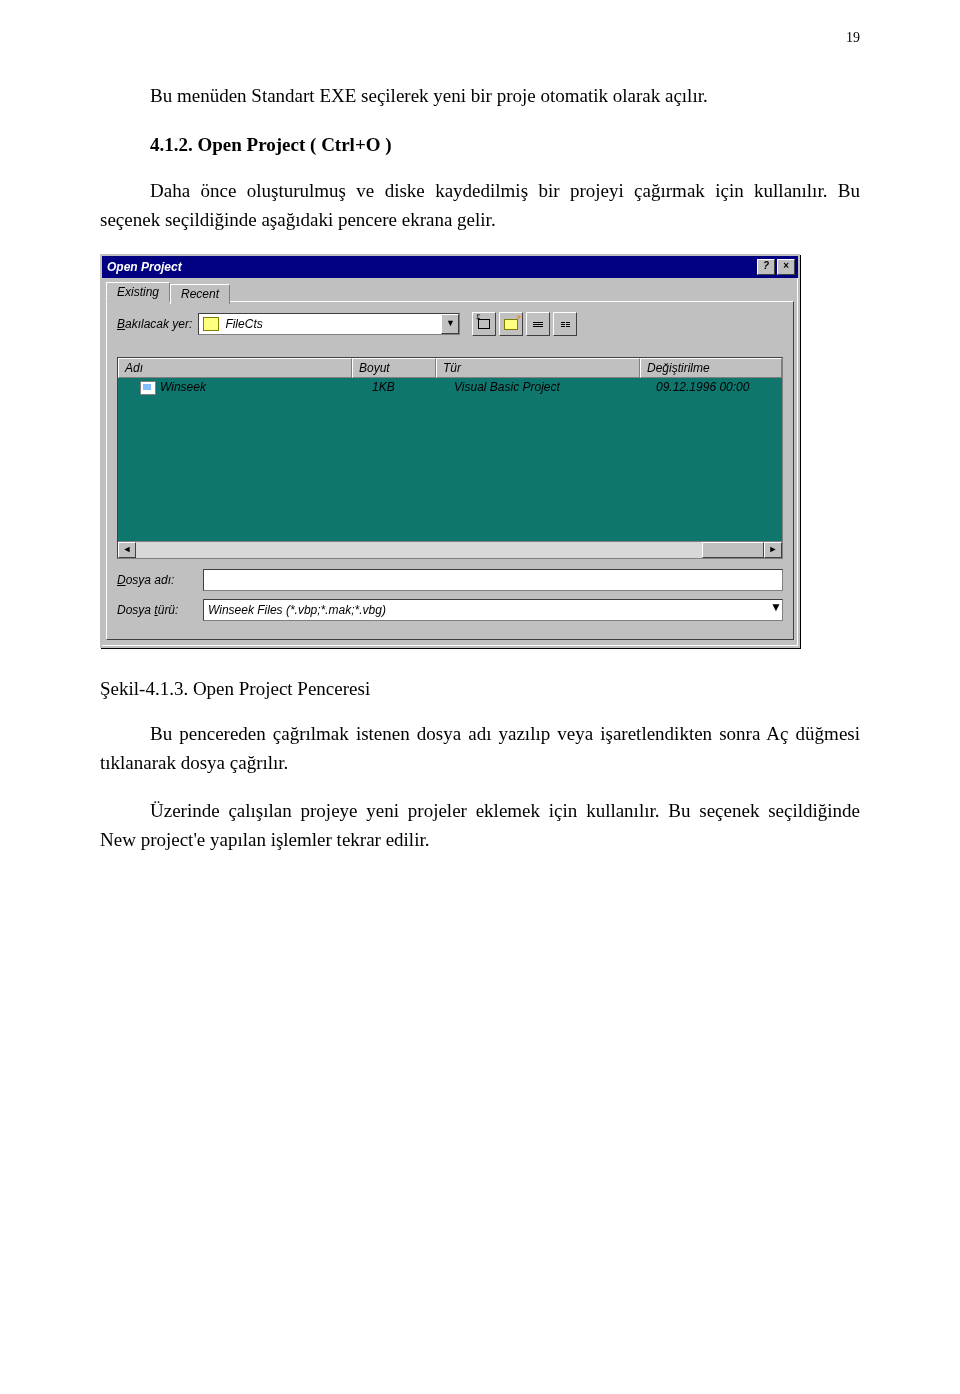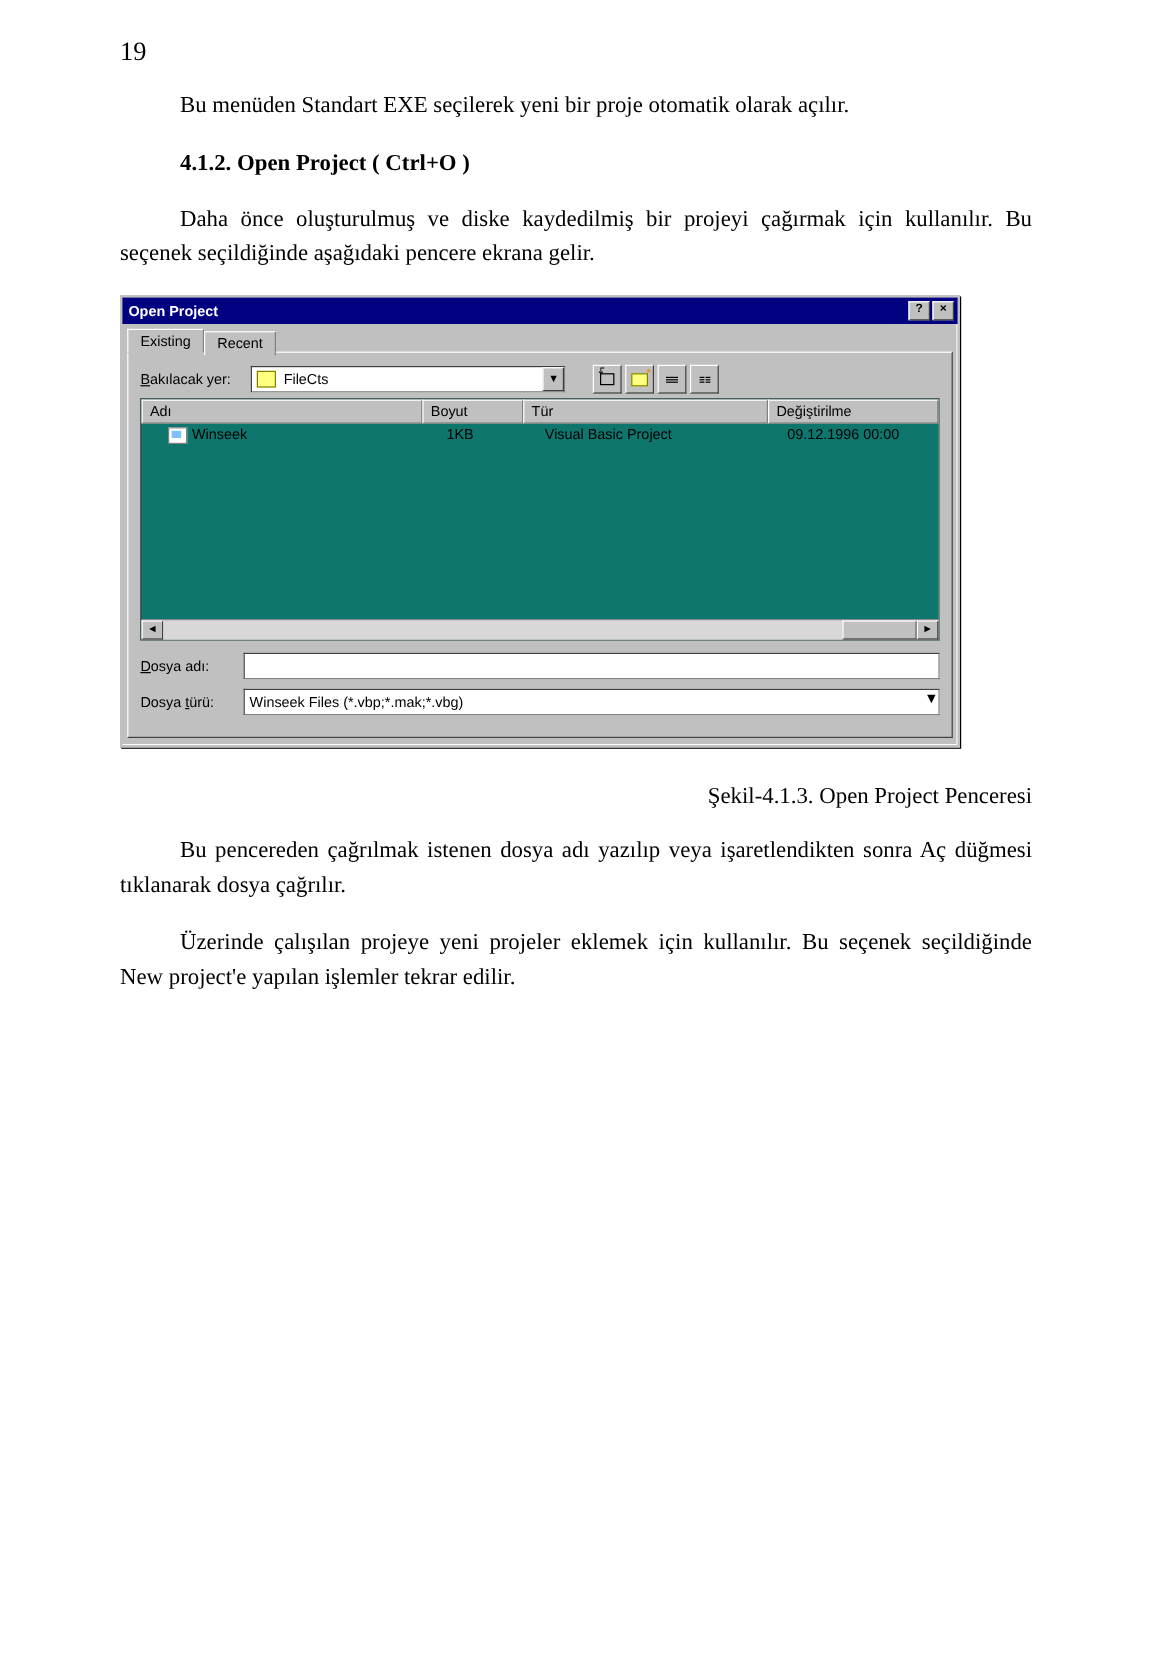--- a/index.html
+++ b/index.html
@@ -8,40 +8,41 @@
     background: #fff;
     font-family: "Times New Roman", Times, serif;
     font-size: 19px;
     color: #000;
     width: 960px;
   }
   .page {
     padding: 30px 100px 40px 100px;
   }
   .page-number {
-    text-align: left;
-    font-size: 22px;
-    margin-bottom: 18px;
+    text-align: right;
+    font-size: 14px;
+    margin-bottom: 36px;
   }
   .para {
     text-align: justify;
     line-height: 1.5;
     margin: 0 0 20px 0;
   }
   .indent { text-indent: 50px; }
   .heading {
     font-weight: bold;
     text-indent: 50px;
     margin: 20px 0 18px 0;
   }
   .figure-wrap {
     margin: 6px 0 20px 0;
+    font-style: italic;
   }
   .figure-caption {
-    text-align: right;
+    text-align: left;
     margin: 30px 0 20px 0;
   }
 
   
   .dialog {
     width: 696px;
     margin: 0;
     font-family: Tahoma, "MS Sans Serif", Arial, sans-serif;
     font-size: 12px;
     color: #000;
@@ -81,21 +82,21 @@
     position:relative;
   }
   .tab.active { background:#c0c0c0; border-bottom:1px solid #c0c0c0; }
   .tab.inactive { top:2px; color:#000; }
   .tab-page {
     border:1px solid #fff;
     border-right-color:#404040; border-bottom-color:#404040;
     padding: 10px 10px 10px 10px;
     background:#c0c0c0;
   }
-  .row { display:flex; align-items:center; gap:17px; margin-bottom:4px;}
+  .row { display:flex; align-items:center; gap:6px; margin-bottom:21px;}
   .label { white-space:nowrap; }
   .underline-letter { text-decoration: underline; }
   .combo {
     flex:0 0 260px;
     display:flex; align-items:center;
     background:#fff;
     border:1px solid #808080;
     border-top-color:#404040; border-left-color:#404040;
     height:20px;
   }

